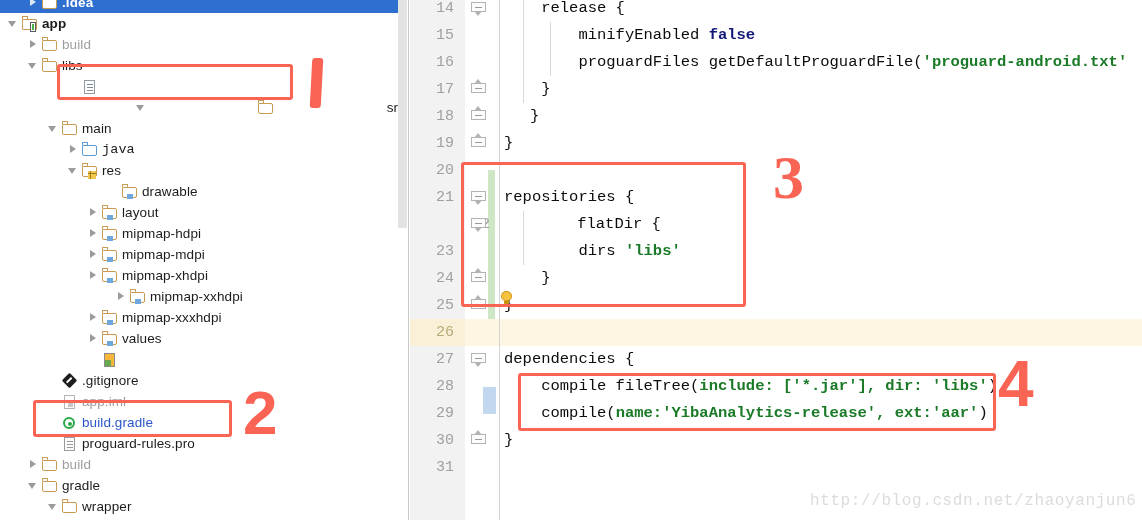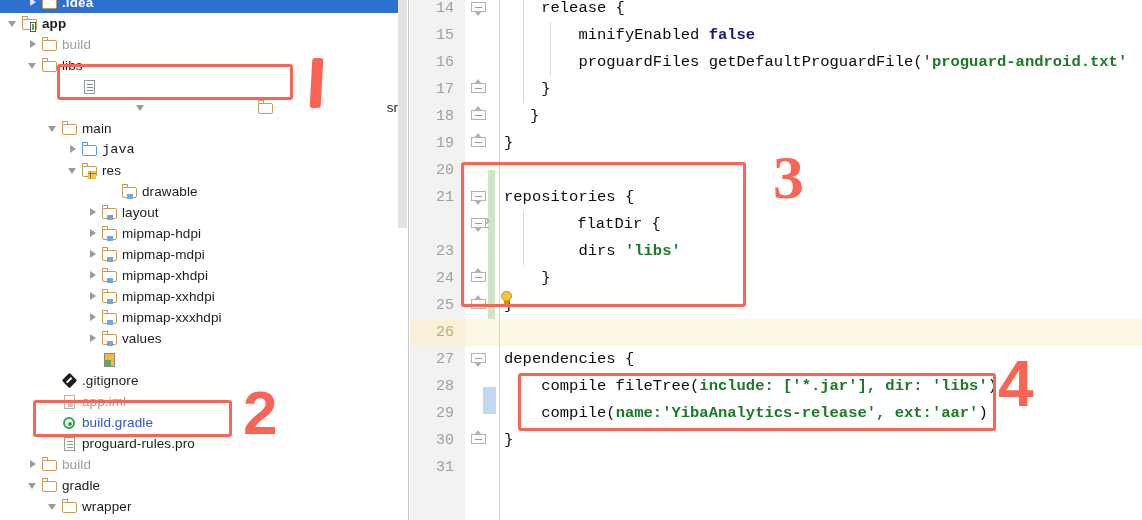--- a/index.html
+++ b/index.html
@@ -395,21 +395,21 @@
         <div class="tree-row" style="position: absolute; left: 0px; top: 265px; width: 405px;">
           <span style="display: inline-block; width: 88px; flex: 0 0 auto;"></span>
           <span class="arrow right"></span>
           <span class="ico">
             <span class="f-folder f-folder-blue">
               <span class="dot"></span>
             </span>
           </span>
           <span class="row-label ">mipmap-xhdpi</span>
         </div>
-        <div class="tree-row" style="position: absolute; left: 0px; top: 286px; width: 405px;">
+        <div class="tree-row" style="position: absolute; left: 0px; top: 286px; width: 405px; padding-left: 28px;">
           <span style="display: inline-block; width: 88px; flex: 0 0 auto;"></span>
           <span class="arrow right"></span>
           <span class="ico">
             <span class="f-folder f-folder-blue">
               <span class="dot"></span>
             </span>
           </span>
           <span class="row-label ">mipmap-xxhdpi</span>
         </div>
         <div class="tree-row" style="position: absolute; left: 0px; top: 307px; width: 405px;">
@@ -654,14 +654,15 @@
   <div style="position:absolute;left:311px;top:58px;">
     <div class="num1" style="left:0;top:0;"></div>
   </div>
 
   <div style="position:absolute;left:243px;top:382px;font-size:62px;color:#fa6455;font-weight:bold;font-family:'Liberation Sans',sans-serif;line-height:1;">2</div>
 
   <div style="position:absolute;left:773px;top:146px;font-size:62px;color:#fa6455;font-weight:bold;font-family:'Liberation Serif',serif;line-height:1;">3</div>
 
   <div style="position:absolute;left:998px;top:352px;font-size:64px;color:#fa6455;font-weight:bold;font-family:'Liberation Sans',sans-serif;line-height:1;">4</div>
 
+  <div class="watermark" id="watermark" style="left: 810px; top: 492px;">http://blog.csdn.net/zhaoyanjun6</div>
 
 </div>
 
 </body></html>

